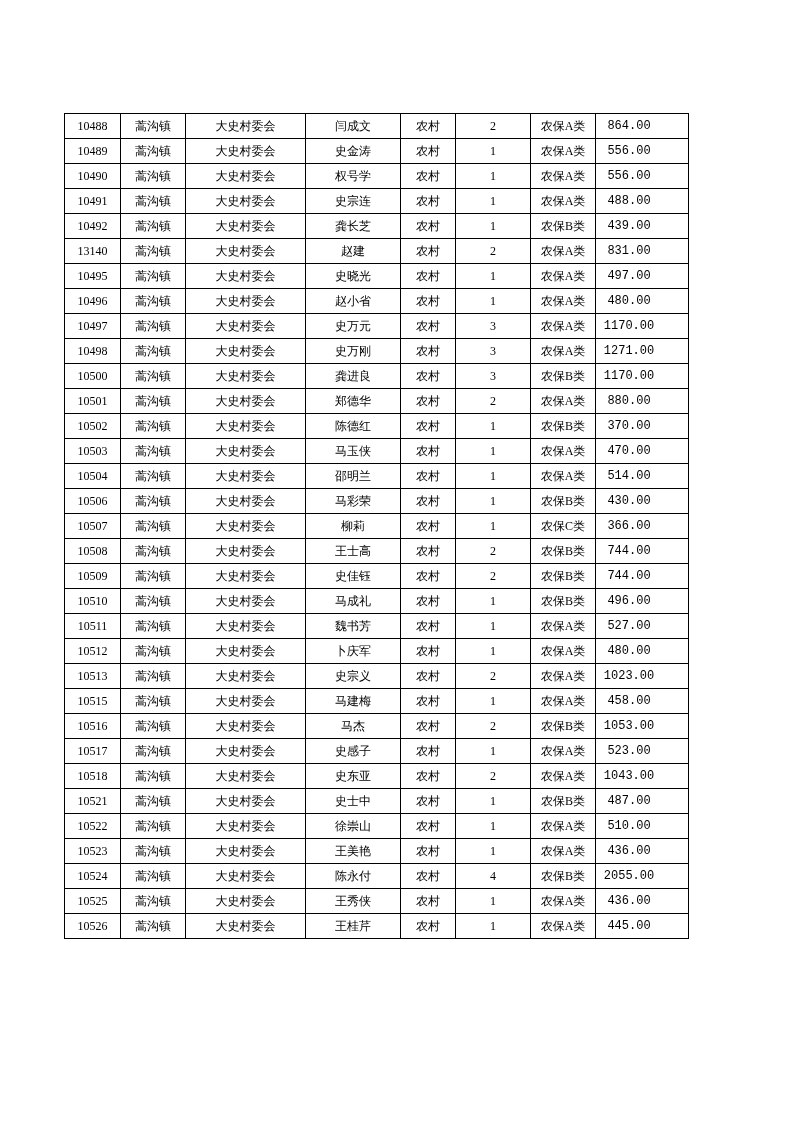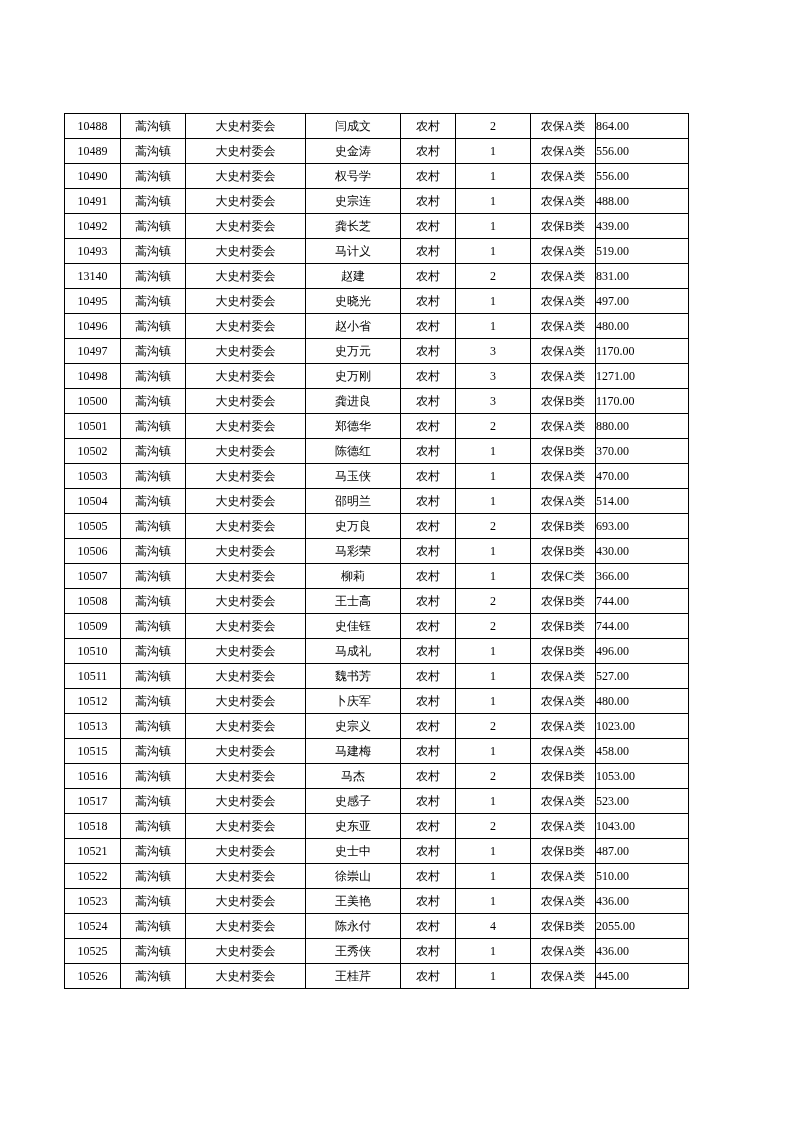--- a/index.html
+++ b/index.html
@@ -36,23 +36,23 @@
   table.roster td {
     border: 1px solid #000000;
     height: 24px;
     padding: 0;
     text-align: center;
     vertical-align: middle;
     overflow: hidden;
     white-space: nowrap;
   }
   table.roster td.col-amount {
-    text-align: left;
+    text-align: center;
     padding-right: 26px;
-    font-family: Liberation Serif, serif;
+    font-family: Liberation Mono, monospace;
   }
   col.c-id       { width: 56px; }
   col.c-town     { width: 65px; }
   col.c-village  { width: 120px; }
   col.c-name     { width: 95px; }
   col.c-type     { width: 55px; }
   col.c-count    { width: 75px; }
   col.c-category { width: 65px; }
   col.c-amount   { width: 93px; }
 </style>
@@ -116,30 +116,20 @@
           <td class="col-id">10492</td>
           <td class="col-town">蒿沟镇</td>
           <td class="col-village">大史村委会</td>
           <td class="col-name">龚长芝</td>
           <td class="col-type">农村</td>
           <td class="col-count">1</td>
           <td class="col-category">农保B类</td>
           <td class="col-amount">439.00</td>
         </tr>
         <tr>
-          <td class="col-id">10493</td>
-          <td class="col-town">蒿沟镇</td>
-          <td class="col-village">大史村委会</td>
-          <td class="col-name">马计义</td>
-          <td class="col-type">农村</td>
-          <td class="col-count">1</td>
-          <td class="col-category">农保A类</td>
-          <td class="col-amount">519.00</td>
-        </tr>
-        <tr>
           <td class="col-id">13140</td>
           <td class="col-town">蒿沟镇</td>
           <td class="col-village">大史村委会</td>
           <td class="col-name">赵建</td>
           <td class="col-type">农村</td>
           <td class="col-count">2</td>
           <td class="col-category">农保A类</td>
           <td class="col-amount">831.00</td>
         </tr>
         <tr>
@@ -224,30 +214,20 @@
         </tr>
         <tr>
           <td class="col-id">10504</td>
           <td class="col-town">蒿沟镇</td>
           <td class="col-village">大史村委会</td>
           <td class="col-name">邵明兰</td>
           <td class="col-type">农村</td>
           <td class="col-count">1</td>
           <td class="col-category">农保A类</td>
           <td class="col-amount">514.00</td>
-        </tr>
-        <tr>
-          <td class="col-id">10505</td>
-          <td class="col-town">蒿沟镇</td>
-          <td class="col-village">大史村委会</td>
-          <td class="col-name">史万良</td>
-          <td class="col-type">农村</td>
-          <td class="col-count">2</td>
-          <td class="col-category">农保B类</td>
-          <td class="col-amount">693.00</td>
         </tr>
         <tr>
           <td class="col-id">10506</td>
           <td class="col-town">蒿沟镇</td>
           <td class="col-village">大史村委会</td>
           <td class="col-name">马彩荣</td>
           <td class="col-type">农村</td>
           <td class="col-count">1</td>
           <td class="col-category">农保B类</td>
           <td class="col-amount">430.00</td>

